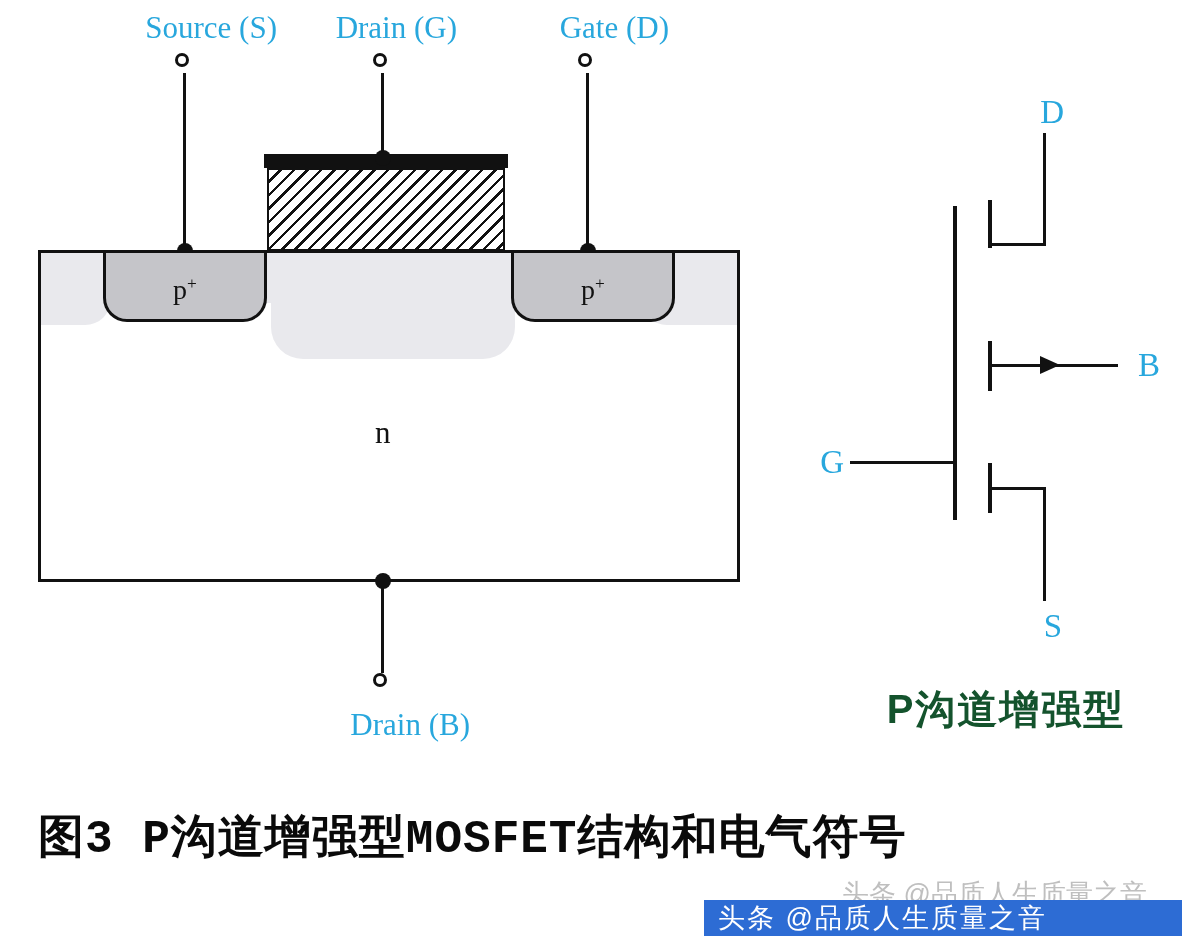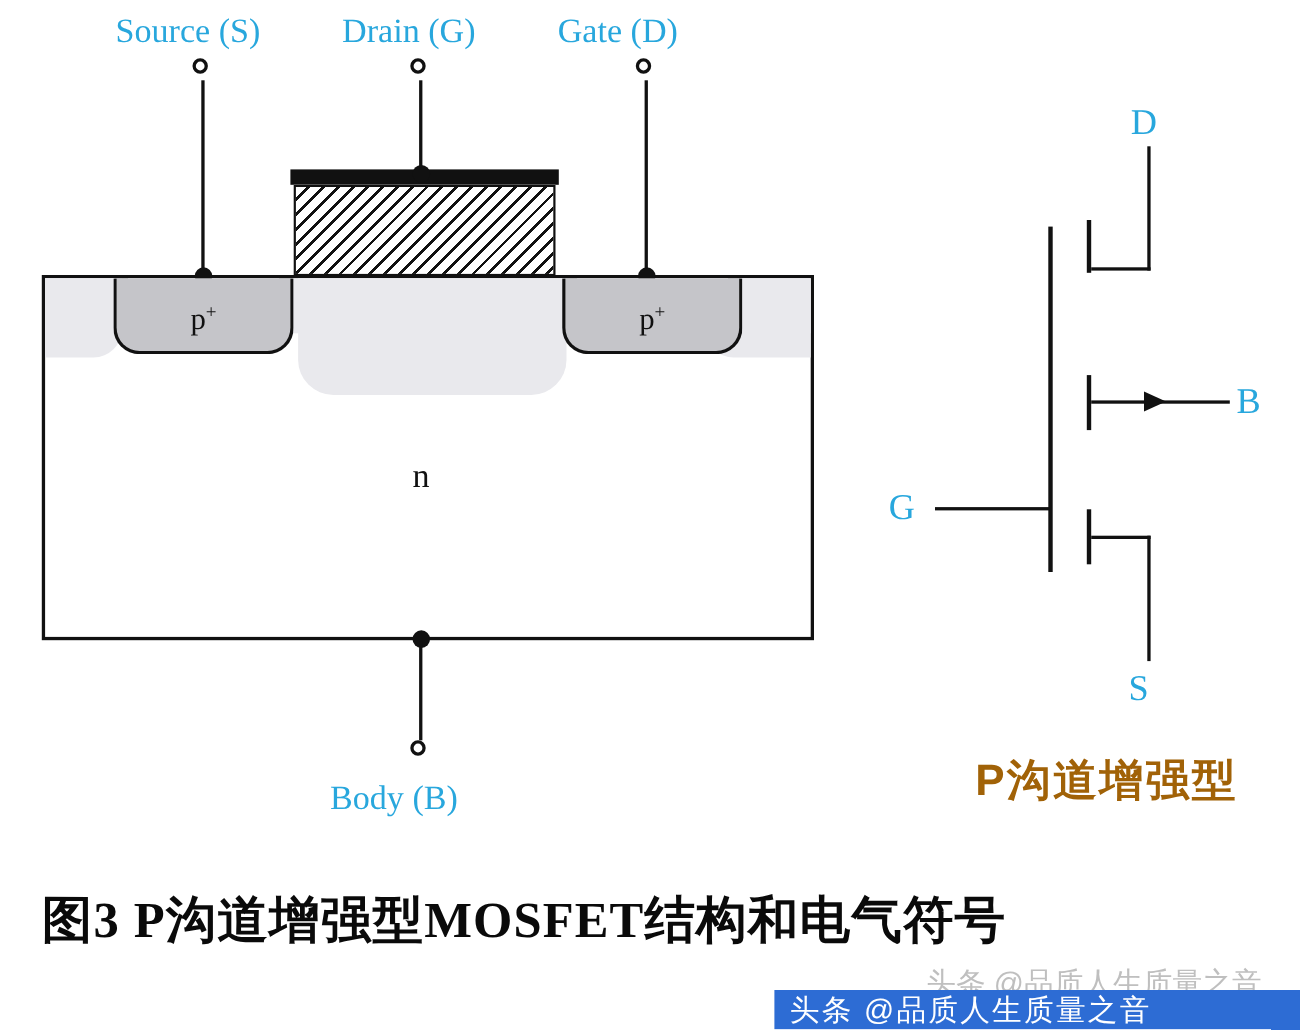--- a/index.html
+++ b/index.html
@@ -10,21 +10,21 @@
     height: 936px;
     background: #ffffff;
     overflow: hidden;
     font-family: "Liberation Serif", serif;
   }
   .cyan-label {
     position: absolute;
     color: #28a7dd;
     font-family: "Liberation Serif", serif;
     font-size: 31px;
-    text-align: left;
+    text-align: right;
     white-space: nowrap;
   }
   .line { position: absolute; background: #111111; }
   .terminal-circle {
     position: absolute;
     width: 14px; height: 14px;
     border: 3px solid #111111;
     border-radius: 50%;
     background: #ffffff;
   }
@@ -88,28 +88,28 @@
     border-left: 20px solid #111111;
   }
   .symbol-type-label {
     position: absolute;
     left: 850px; top: 682px;
     width: 312px;
     font-family: "Liberation Sans", sans-serif;
     font-size: 40px;
     font-weight: 700;
     letter-spacing: 2px;
-    color: #a16207;
+    color: #14532d;
     text-align: center;
     white-space: nowrap;
   }
   .caption {
     position: absolute;
     left: 38px; top: 806px;
-    font-family: Liberation Serif, serif;
+    font-family: Liberation Mono, monospace;
     font-size: 46px;
     font-weight: 700;
     color: #0a0a0a;
     white-space: nowrap;
     letter-spacing: 1px;
   }
   .ghost-watermark {
     position: absolute;
     left: 842px; top: 876px;
     font-family: "Liberation Sans", sans-serif;
@@ -176,21 +176,21 @@
       <div class="n-label" style="left:334px; top:162px;">n</div>
     </div>
 
     <div class="contact-dot" style="left:177px; top:243px;"></div>
     <div class="contact-dot" style="left:375px; top:150px;"></div>
     <div class="contact-dot" style="left:580px; top:243px;"></div>
     <div class="contact-dot" style="left:375px; top:573px;"></div>
 
     <div class="line" style="left:381px; top:583px; width:3px; height:90px;"></div>
     <div class="terminal-circle" style="left:373px; top:673px;"></div>
-    <div class="cyan-label" style="left:300px; top:707px; width:170px;">Body (B)</div>
+    <div class="cyan-label" style="left:300px; top:707px; width:170px;">Drain (B)</div>
   </div>
 
   <div>
 
     <div class="line" style="left:988px; top:200px; width:4px; height:48px;"></div>
     <div class="line" style="left:988px; top:341px; width:4px; height:50px;"></div>
     <div class="line" style="left:988px; top:463px; width:4px; height:50px;"></div>
 
     <div class="line" style="left:953px; top:206px; width:4px; height:314px;"></div>
     <div class="line" style="left:850px; top:461px; width:104px; height:3px;"></div>

